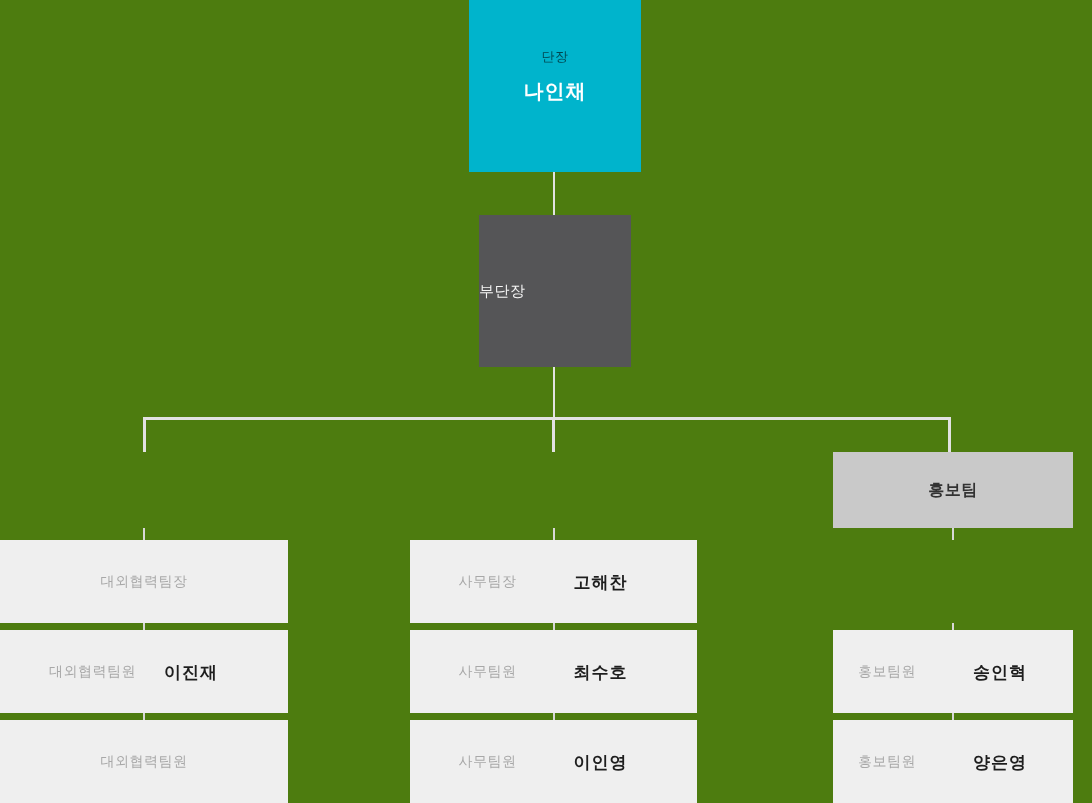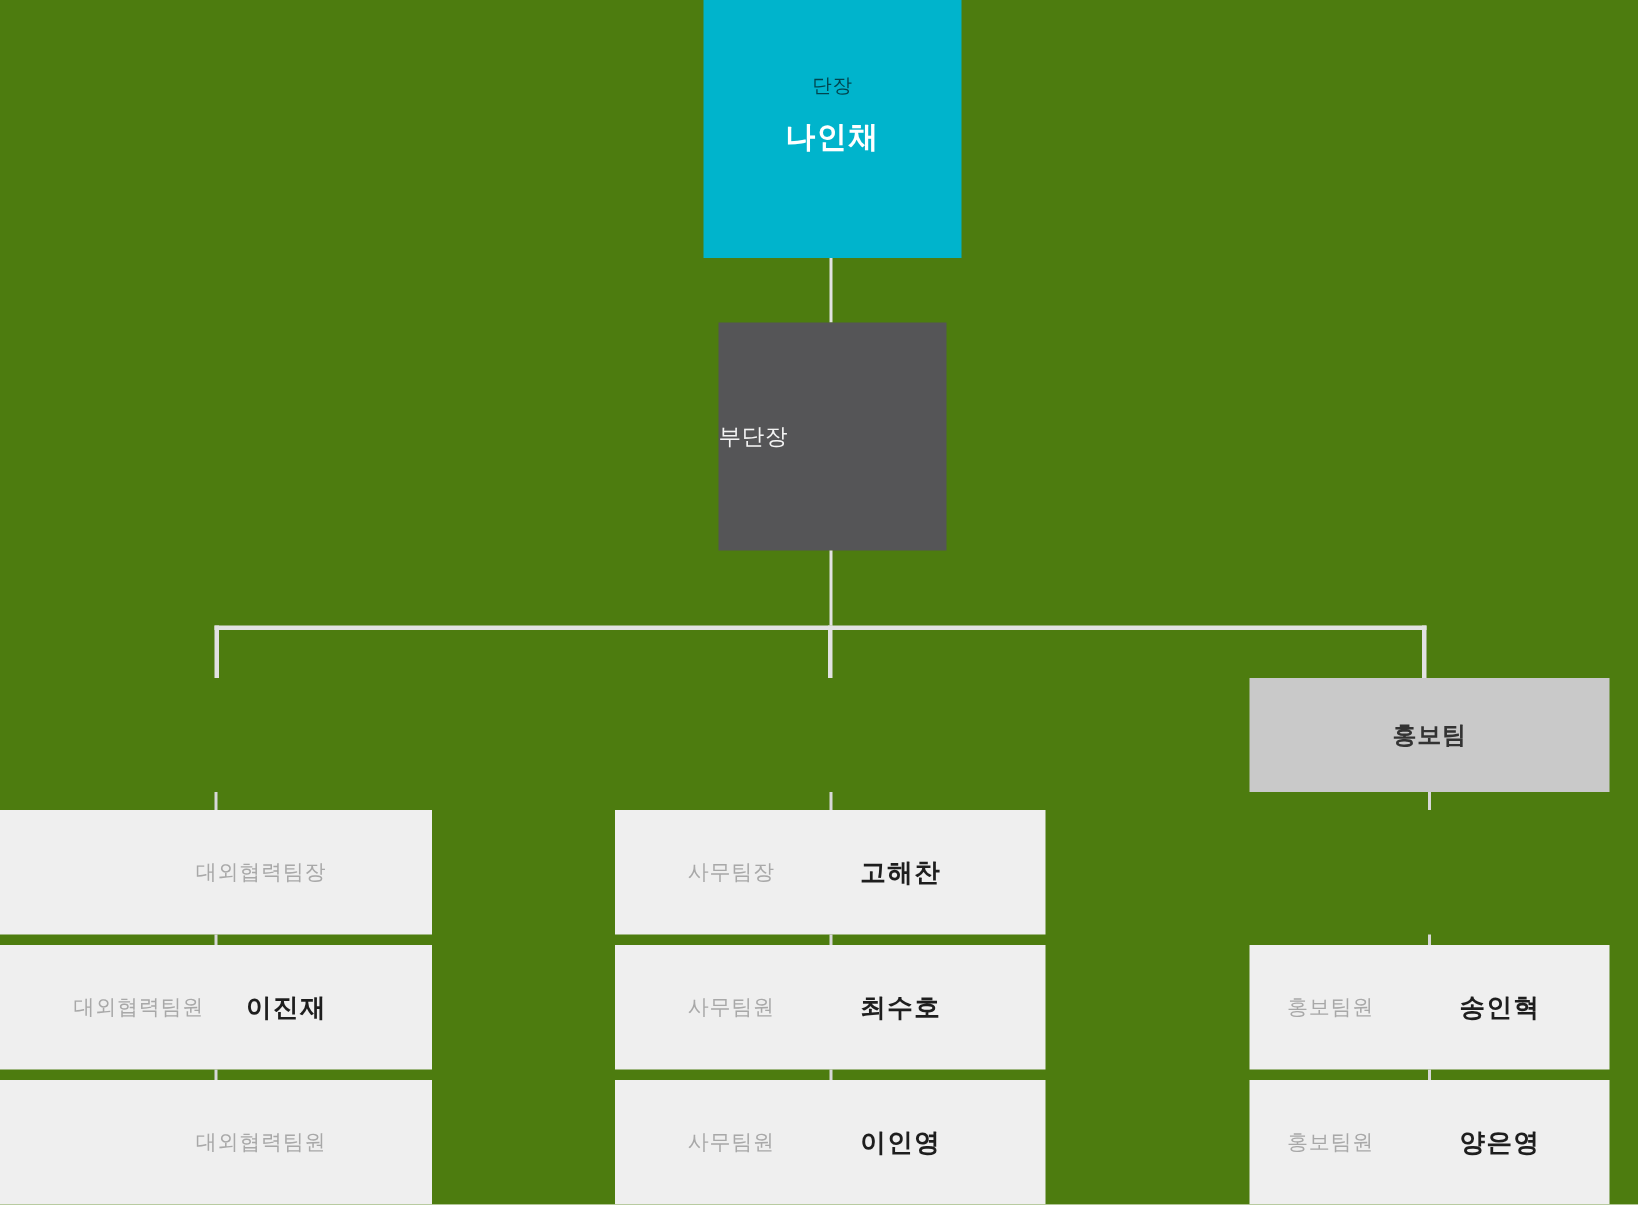--- a/index.html
+++ b/index.html
@@ -96,21 +96,21 @@
   }
   .member-row .name {
     position: absolute;
     left: calc(50% + 20px);
     top: 50%; transform: translateY(-50%);
     font-size: 17px; font-weight: 700; color: #1e1e1e;
     letter-spacing: 1px;
     white-space: nowrap;
   }
   .member-row.solo .role {
-    left: 0; width: 100%; text-align: center; padding-left: 30px;
+    left: 0; width: 100%; text-align: center;
   }
 </style>
 </head>
 <body>
 
 <div class="canvas">
 
   <div class="director-box">
     <div class="inner">
       <div class="director-title">단장</div>

